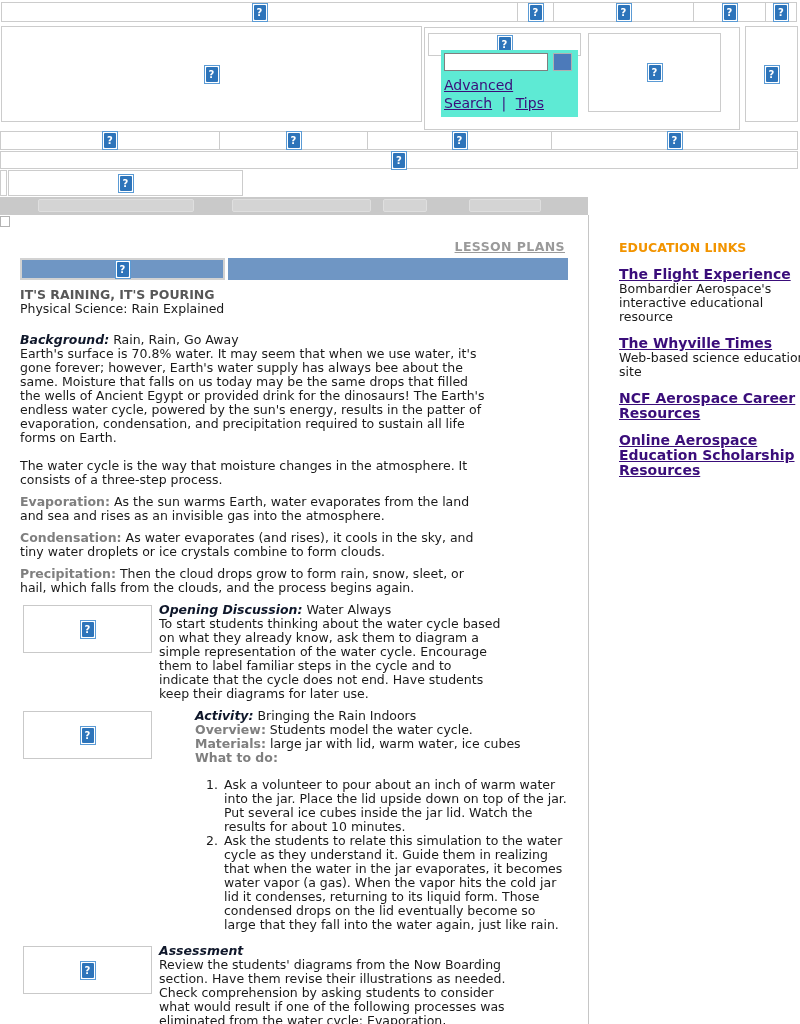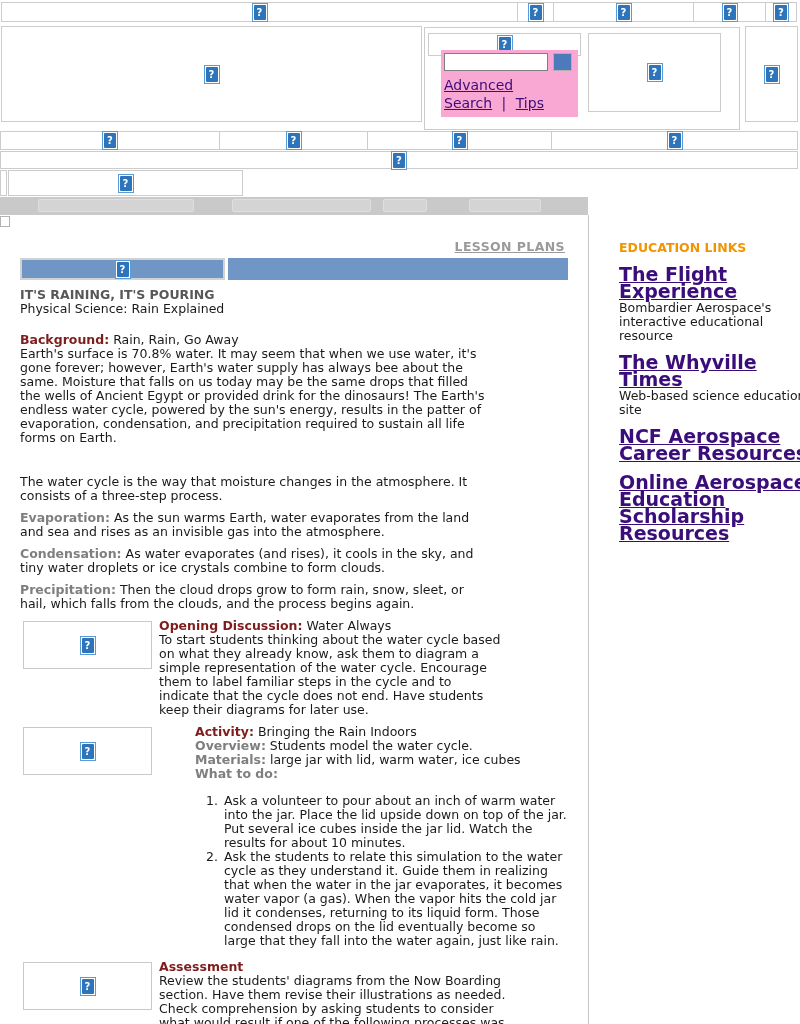--- a/index.html
+++ b/index.html
@@ -24,21 +24,21 @@
   .hdr-left  { position:absolute; left:1px; top:26px; width:421px; height:96px; border:1px solid #ccc;
                display:flex; align-items:center; justify-content:center; }
   .hdr-right { position:absolute; left:745px; top:26px; width:53px; height:96px; border:1px solid #ccc;
                display:flex; align-items:center; justify-content:center; }
 
   .search-outer { position:absolute; left:424px; top:27px; width:316px; height:103px; border:1px solid #ccc; }
   .search-head  { position:absolute; left:3px; top:5px; width:153px; height:23px; border:1px solid #ccc;
                   display:flex; align-items:center; justify-content:center; }
   .search-side  { position:absolute; left:163px; top:5px; width:133px; height:79px; border:1px solid #ccc;
                   display:flex; align-items:center; justify-content:center; }
-  .search-panel { position:absolute; left:16px; top:22px; width:137px; height:67px; background:#f9a8d4; }
+  .search-panel { position:absolute; left:16px; top:22px; width:137px; height:67px; background:#5eead4; }
   .search-panel input { width:104px; height:18px; border:1px solid #7f7f7f; margin:3px 1px 0 3px;
                         vertical-align:top; font:12px "DejaVu Sans",sans-serif; padding:0 2px; }
   .sbtn { display:inline-block; width:19px; height:18px; margin-top:3px; vertical-align:top;
           background:#4c7aba; border:1px solid #b0b0b0; cursor:pointer; }
   .slinks { width:122px; padding:5px 0 0 3px; font-size:14px; line-height:18px; }
   .slinks a { color:#3a0d7a; text-decoration:underline; cursor:pointer; }
   .slinks .sep { color:#3a0d7a; margin:0 5px; }
 
   .nav2 { position:absolute; left:0; top:131px; width:798px; height:19px; border:1px solid #ccc; display:flex; }
   .nav2 > div { display:flex; align-items:center; justify-content:center; border-right:1px solid #ccc; height:100%; }
@@ -63,38 +63,38 @@
   .lesson-row a { color:#9a9a9a; font-weight:bold; text-decoration:underline; letter-spacing:.4px; cursor:pointer; }
   .banner { margin-top:4px; height:22px; display:flex; }
   .banner-img { width:205px; border:2px solid #d2d2d2; background:#6f96c4; flex:none;
                 display:flex; align-items:center; justify-content:center; }
   .banner-rest { flex:1; margin-left:3px; background:#6f96c4; }
   .doc-title { margin-top:8px; font-weight:bold; color:#575757; }
   .doc-sub { color:#1a1a1a; }
   p { margin:0; }
   .para { margin-top:8px; width:472px; }
   .para.first { margin-top:17px; }
-  .para.narrow { margin-top:30px; }
-  b.blk { color:#7f1d1d; }
+  .para.narrow { margin-top:14px; }
+  b.blk { color:#0f172a;font-style:italic; }
   b.g { color:#7f7f7f; }
   .media { display:flex; margin-top:8px; }
   .imgbox { width:129px; height:48px; border:1px solid #c9c9c9; margin:2px 7px 0 3px; flex:none;
             display:flex; align-items:center; justify-content:center; background:#fff; }
   .txt-open { width:346px; }
   .txt-act  { width:394px;margin-left:36px; }
   .txt-asm  { width:354px; }
   ol { margin:13px 0 0 0; padding-left:27px; }
   ol li { padding-left:2px; }
 
   
   .sidebar { position:absolute; left:595px; top:241px; width:202px;margin-left:24px; }
   .sb-h { color:#f29400; font-weight:bold; }
   .sb-item { margin-top:12px; }
   .sb-item:first-of-type { margin-top:2px; }
-  .sb-item a { color:#3a0d7a; font-weight:bold; text-decoration:underline; font-size:19px; cursor:pointer; }
+  .sb-item a { color:#3a0d7a; font-weight:bold; text-decoration:underline; font-size:14px; cursor:pointer; }
   .sb-desc { color:#1a1a1a; }
 </style>
 </head>
 <body>
 
 <div class="page">
 
   <div class="top-row">
     <div class="tc1">
         <span class="bi"><i>?</i></span>

